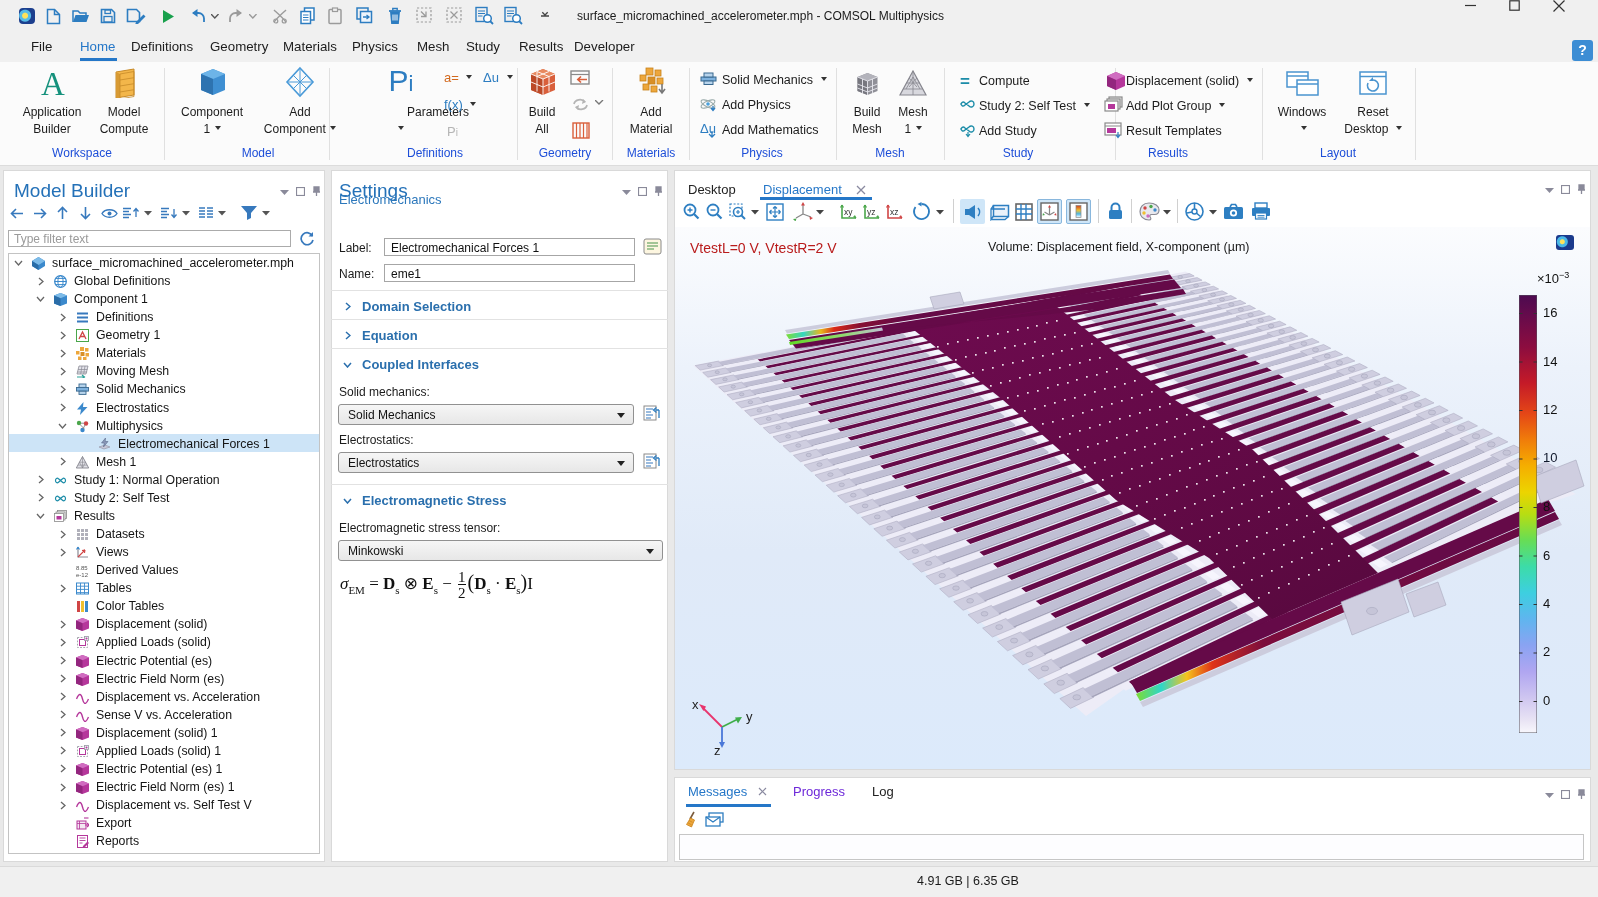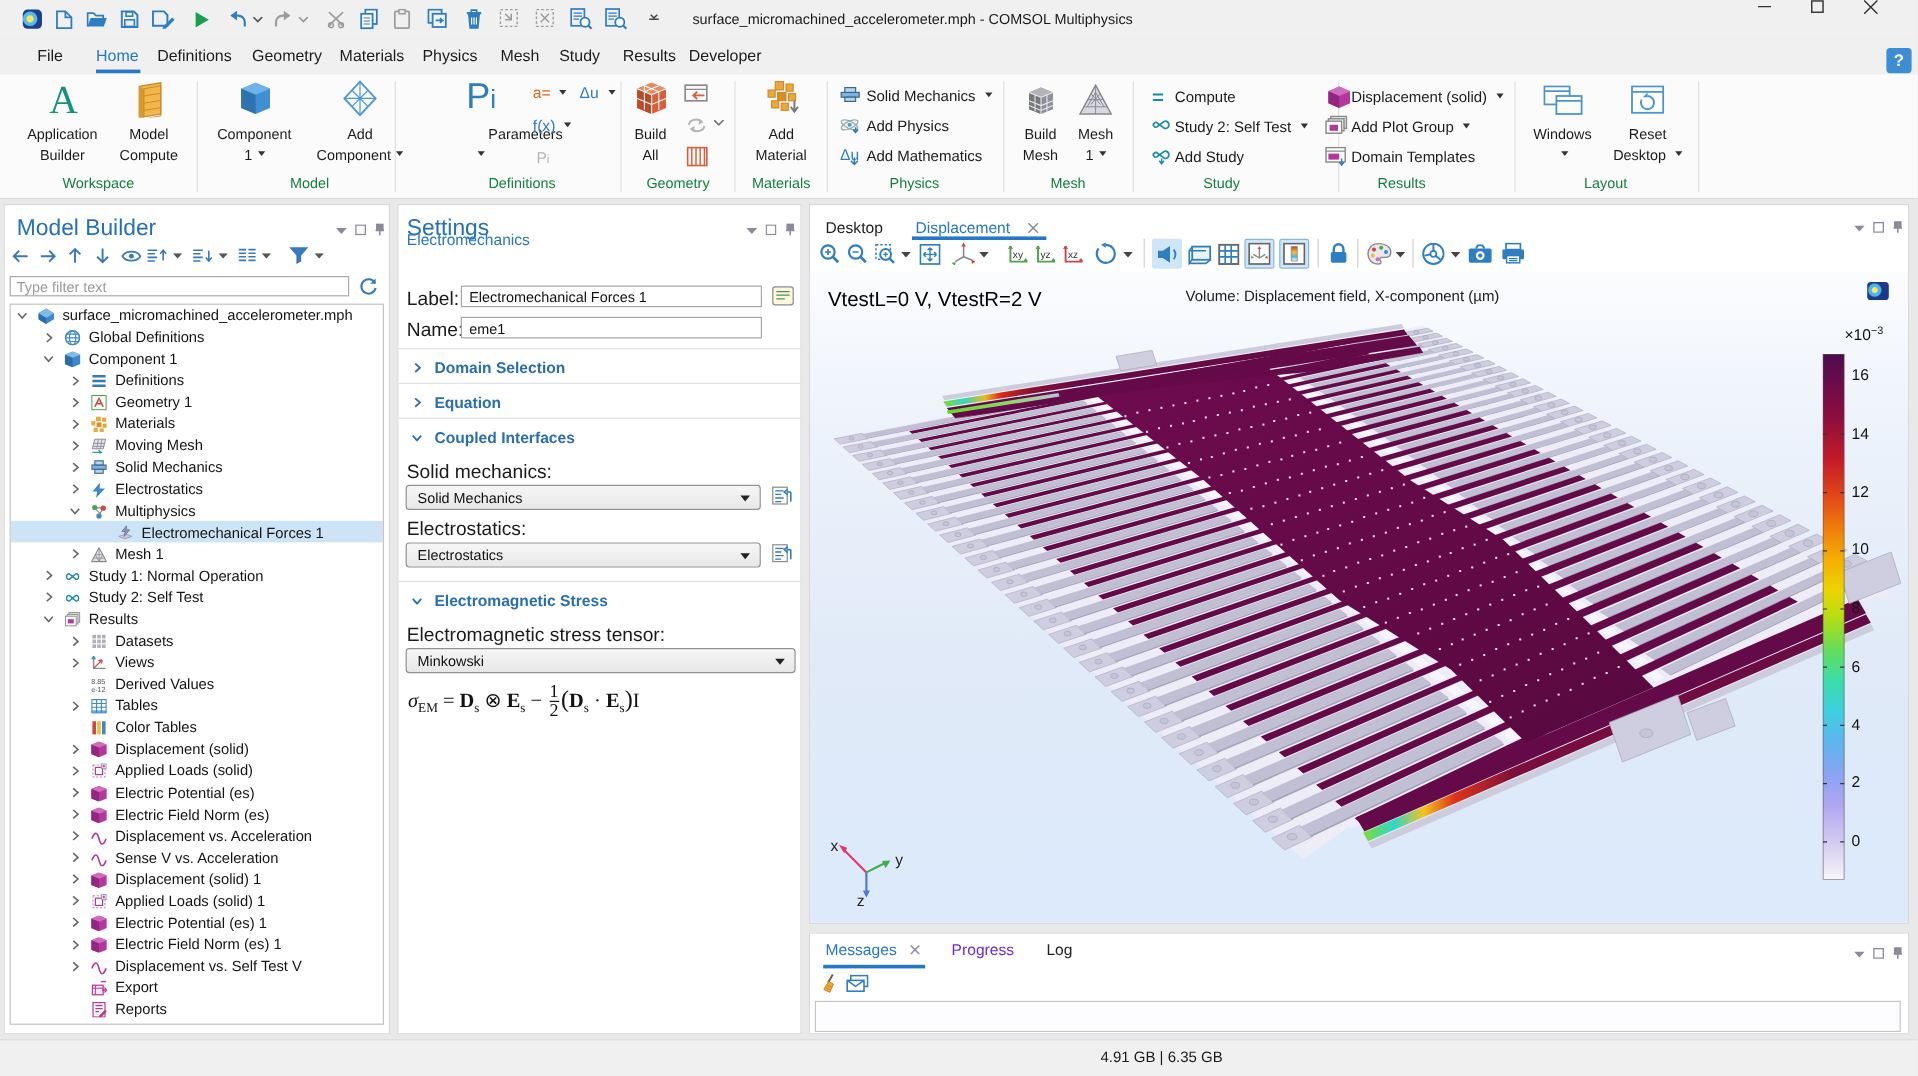--- a/index.html
+++ b/index.html
@@ -1,28 +1,28 @@
 <!DOCTYPE html>
 <html><head><meta charset="utf-8">
 <style>
 *{margin:0;padding:0;box-sizing:border-box}
 html,body{width:1598px;height:897px;overflow:hidden;font-family:"Liberation Sans",sans-serif;background:#e9e9e9}
 .ab{position:absolute}
 .panel{position:absolute;background:#fff;border:1px solid #d9d9d9}
 .ptitle{font-size:19px;color:#2471b8}
 .psub{font-size:13px;color:#2b77bb}
 .sechead{font-size:13px;font-weight:bold;color:#2a6fad}
-.lbl{font-size:16px;color:#1b1b1b}
+.lbl{font-size:12px;color:#1b1b1b}
 .drop{position:absolute;height:21px;background:linear-gradient(#f6f6f6,#e7e7e7);border:1px solid #919191;border-radius:3px;font-size:12px;color:#111;padding:3px 0 0 9px}
 .drop:after{content:"";position:absolute;right:8px;top:8px;border:4px solid transparent;border-top:5px solid #222}
 .inp{position:absolute;height:18px;background:#fff;border:1px solid #a6a6a6;font-size:12px;color:#111;padding:1.5px 0 0 6px}
 .sep{position:absolute;left:0;width:337px;height:1px;background:#e2e2e2}
 .trow{position:absolute;left:0;width:100%;height:18px;font-size:12.3px;color:#141414;white-space:nowrap}
 .wctl{position:absolute;top:0;width:44px;height:33px;color:#333;text-align:center;line-height:33px;font-size:13px}
-.gl{position:absolute;font-size:12px;color:#15803d;text-align:center;top:146px}
+.gl{position:absolute;font-size:12px;color:#1d4ed8;text-align:center;top:146px}
 .gsep{position:absolute;top:68px;height:92px;width:1px;background:#e0e0e0}
 .rtxt{position:absolute;font-size:12px;color:#1c1c1c;white-space:nowrap}
 .mi{position:absolute;top:0;height:28px;line-height:28px;font-size:13.3px;color:#1c1c1c}
 svg{display:block}
 .dar{display:inline-block;border:3.5px solid transparent;border-top:4.5px solid #333;vertical-align:middle;margin-left:4px}
 </style></head>
 <body>
 <div class="ab" style="left:0;top:0;width:1598px;height:33px;background:#f0f0f0"></div>
 <div class="ab" style="left:19px;top:8px;width:16px;height:16px;border-radius:4px;background:radial-gradient(circle at 38% 48%,#ffe35a 0 2.5px,#55bce8 3.5px 5.5px,#1c3f8e 6.5px)"></div>
 <svg class="ab" style="left:46px;top:8px" width="15" height="17" viewBox="0 0 15 17">
@@ -282,21 +282,21 @@
     <rect x="1" y="5" width="13" height="10" fill="#fff" stroke="#8a8a8a" stroke-width="1.2"></rect>
     <rect x="4" y="8" width="7" height="5" fill="#b5379b"></rect>
   </svg>
 <div class="rtxt" style="left:1126px;top:99px;font-size:12.5px">Add Plot Group <span class="dar"></span></div>
 <svg class="ab" style="left:1104px;top:122px" width="20" height="17" viewBox="0 0 20 17">
     <rect x="1" y="1" width="16" height="12" fill="#fff" stroke="#8a8a8a" stroke-width="1.2"></rect>
     <path d="M1 4h16" stroke="#8a8a8a"></path>
     <rect x="3" y="6" width="9" height="5" fill="#b5379b"></rect>
     <path d="M14 10v5M12 13l2 2.5 2-2.5" stroke="#2d7dc1" stroke-width="1.2" fill="none"></path>
   </svg>
-<div class="rtxt" style="left:1126px;top:124px;font-size:12.5px">Domain Templates</div>
+<div class="rtxt" style="left:1126px;top:124px;font-size:12.5px">Result Templates</div>
 <svg class="ab" style="left:1286px;top:71px" width="34" height="26" viewBox="0 0 34 26">
     <rect x="1" y="1" width="21" height="15" fill="#fff" stroke="#4a94cf" stroke-width="1.5"></rect>
     <path d="M1 5h21" stroke="#4a94cf" stroke-width="1.5"></path>
     <rect x="11" y="9" width="21" height="15" fill="#fff" stroke="#4a94cf" stroke-width="1.5"></rect>
     <path d="M11 13h21" stroke="#4a94cf" stroke-width="1.5"></path>
   </svg>
 <div class="rtxt" style="left:1232px;top:105px;width:140px;text-align:center">Windows</div>
 <div class="rtxt" style="left:1232px;top:122px;width:140px;text-align:center"><span class="dar"></span></div>
 <svg class="ab" style="left:1359px;top:71px" width="28" height="25" viewBox="0 0 28 25">
     <rect x="1" y="1" width="26" height="22" fill="#fff" stroke="#4a94cf" stroke-width="1.5"></rect>
@@ -1575,21 +1575,21 @@
 <polygon points="121.0,122.0 508.0,62.0 511.0,67.0 425.0,82.0 325.0,92.0 230.0,101.0" fill="#650a48"></polygon>
 <polygon points="255.0,70.0 285.0,65.0 289.0,77.0 259.0,82.0" fill="#d0cfe0" stroke="#a8a7bc" stroke-width="0.6"></polygon>
 <polygon points="455.0,454.0 873.0,272.0 880.0,284.0 462.0,466.0" fill="#650a48"></polygon>
 <polygon points="461.0,467.0 880.0,285.0 884.0,292.0 465.0,474.0" fill="url(#bb)"></polygon>
 <polygon points="465.0,475.0 884.0,293.0 887.0,298.0 468.0,480.0" fill="#ccccdd"></polygon>
 <polygon points="666.0,375.0 723.0,352.0 734.0,385.0 677.0,408.0" fill="#cfcee0" stroke="#a8a7bc" stroke-width="0.6"></polygon>
 <polygon points="731.0,367.0 763.0,355.0 771.0,378.0 739.0,390.0" fill="#cfcee0" stroke="#a8a7bc" stroke-width="0.6"></polygon>
 <ellipse cx="697" cy="384" rx="5.5" ry="3.6" fill="#c6c5d8" stroke="#a0a0b6" stroke-width="0.5"></ellipse>
 <polygon points="858.0,250.0 901.0,233.0 909.0,259.0 866.0,276.0" fill="#cfcee0" stroke="#a8a7bc" stroke-width="0.6"></polygon>
   </svg>
-<div class="ab" style="left:690px;top:240px;font-size:17px;color:#000000">VtestL=0 V, VtestR=2 V</div>
+<div class="ab" style="left:690px;top:240px;font-size:14px;color:#b91c1c">VtestL=0 V, VtestR=2 V</div>
 <div class="ab" style="left:988px;top:240px;font-size:12.5px;color:#1a1a1a">Volume: Displacement field, X-component (µm)</div>
 <div class="ab" style="left:1556px;top:235px;width:18px;height:15px;border-radius:3px;background:radial-gradient(circle at 35% 45%,#ffe35a 0 2px,#49b8e8 3px 5px,#1b3a8c 6px)"></div>
 <svg class="ab" style="left:1519px;top:295px;" width="18" height="438" viewBox="0 0 18 438">
     <defs>
       <linearGradient id="cbar" x1="0" y1="0" x2="0" y2="1">
         <stop offset="0" stop-color="#4d0a50"></stop>
         <stop offset="0.045" stop-color="#650b4c"></stop>
         <stop offset="0.12" stop-color="#8d0d3f"></stop>
         <stop offset="0.2" stop-color="#c41a28"></stop>
         <stop offset="0.27" stop-color="#e44617"></stop>

